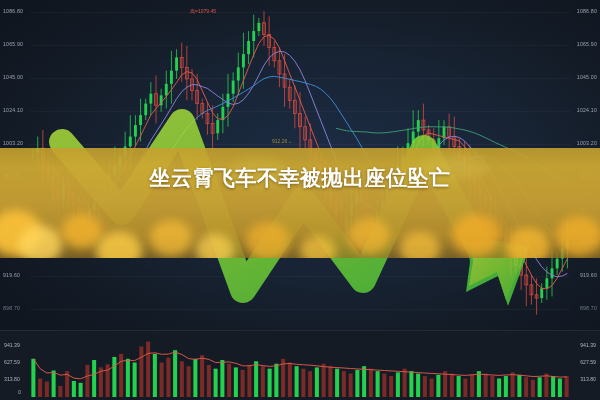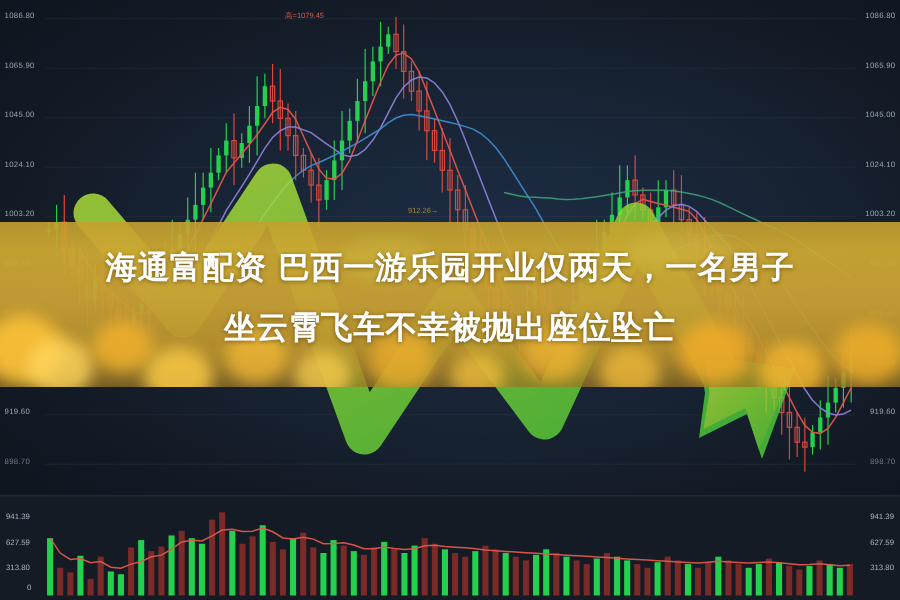--- a/index.html
+++ b/index.html
@@ -438,17 +438,16 @@
     <div class="bokeh" style="left:348px;top:70px;width:42px;height:36px;background:rgba(250,186,50,.66)"></div>
     <div class="bokeh" style="left:400px;top:84px;width:40px;height:34px;background:rgba(255,198,60,.68)"></div>
     <div class="bokeh" style="left:452px;top:66px;width:48px;height:42px;background:rgba(252,176,40,.7)"></div>
     <div class="bokeh" style="left:506px;top:80px;width:44px;height:38px;background:rgba(255,190,48,.72)"></div>
     <div class="bokeh" style="left:556px;top:68px;width:46px;height:40px;background:rgba(250,180,42,.7)"></div>
     <div class="bokeh" style="left:228px;top:10px;width:60px;height:30px;background:rgba(210,190,70,.35)"></div>
     <div class="bokeh" style="left:418px;top:6px;width:70px;height:26px;background:rgba(214,196,80,.3)"></div>
   </div>
 
   <div class="headline">
-    <span>海通富配资 巴西一游乐园开业仅两天，一名男子</span>
     <span class="l2">坐云霄飞车不幸被抛出座位坠亡</span>
   </div>
 
 </div>
 
 </body></html>

